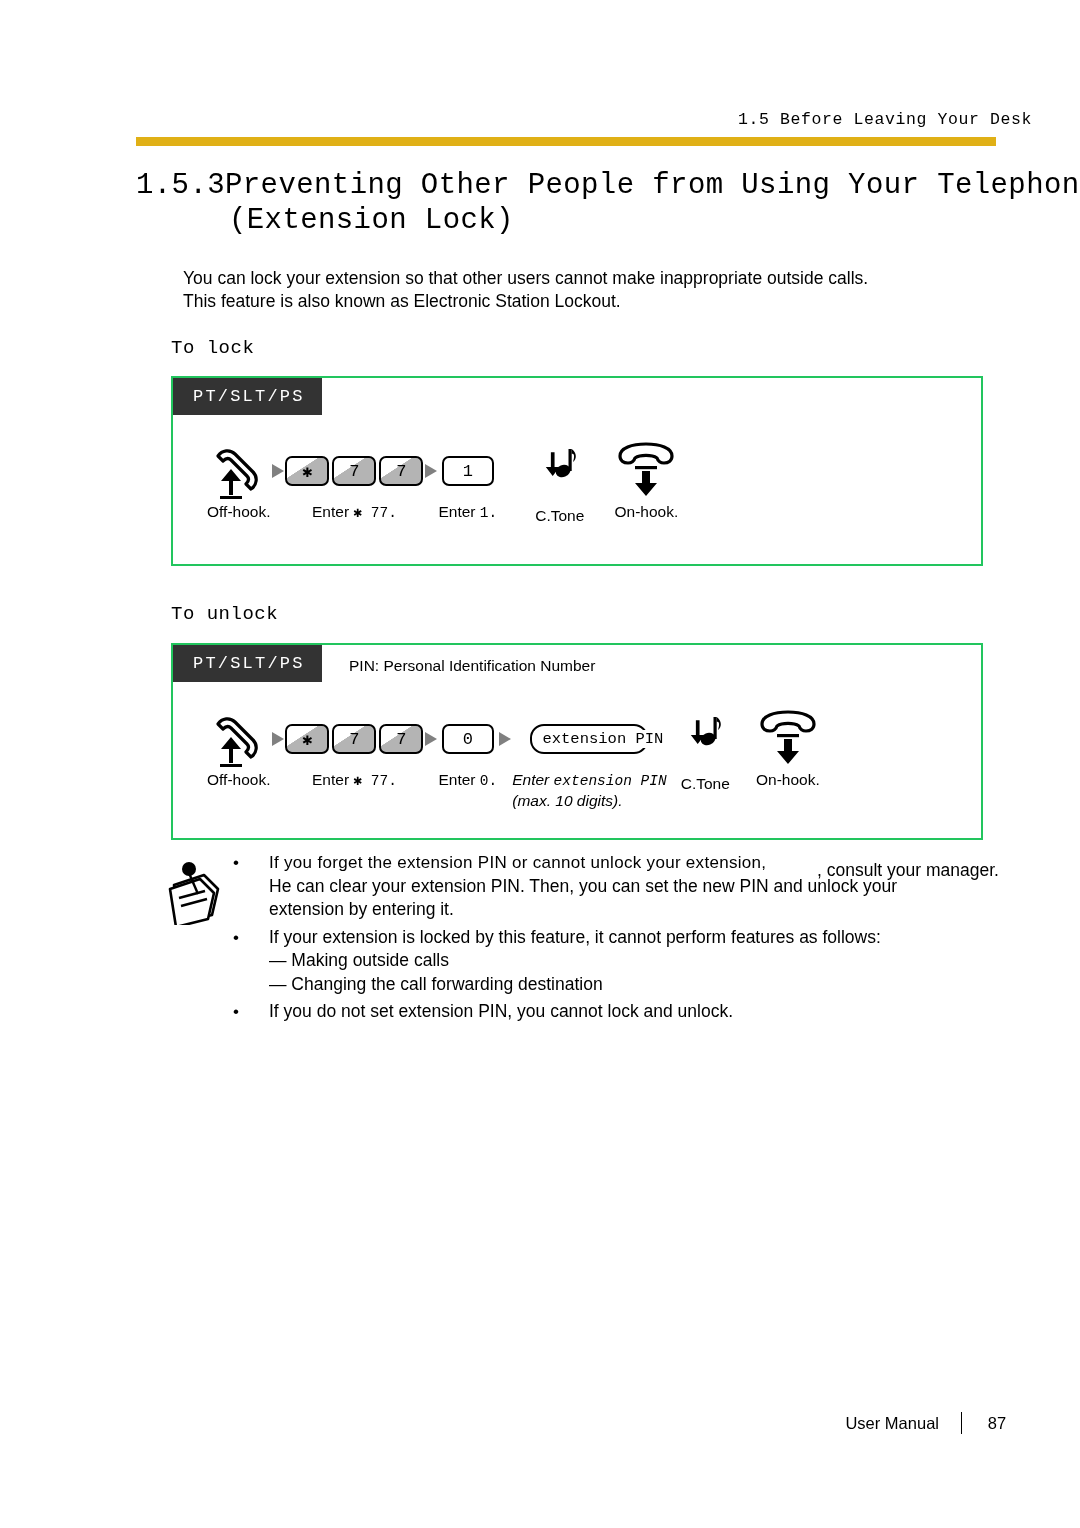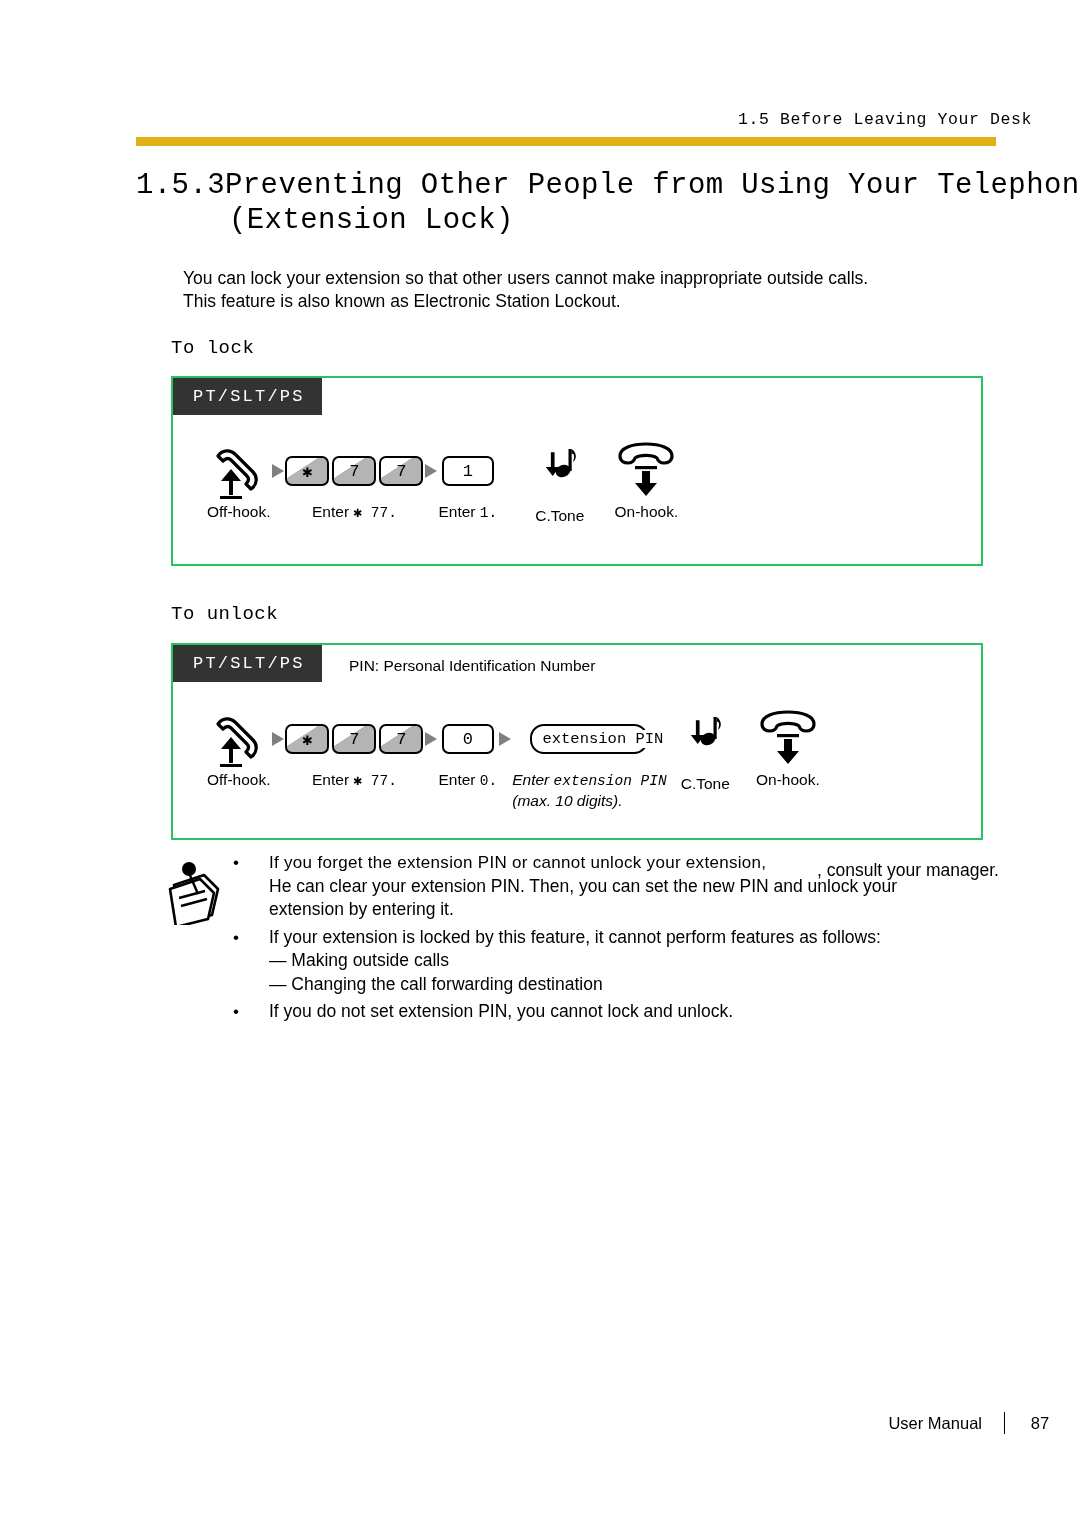--- a/index.html
+++ b/index.html
@@ -246,21 +246,20 @@
   .footer {
     position: absolute;
     top: 1412px;
     left: 0;
     width: 1010px;
     text-align: right;
     font-size: 16.5px;
     display: flex;
     justify-content: flex-end;
     align-items: center;
-    padding-left: 43px;
   }
   .footer .fm-label { }
   .footer .fm-div {
     display: inline-block;
     width: 1px;
     height: 22px;
     background: #000;
     margin: 0 22px;
   }
   .footer .fm-page { min-width: 26px; text-align: center; }

